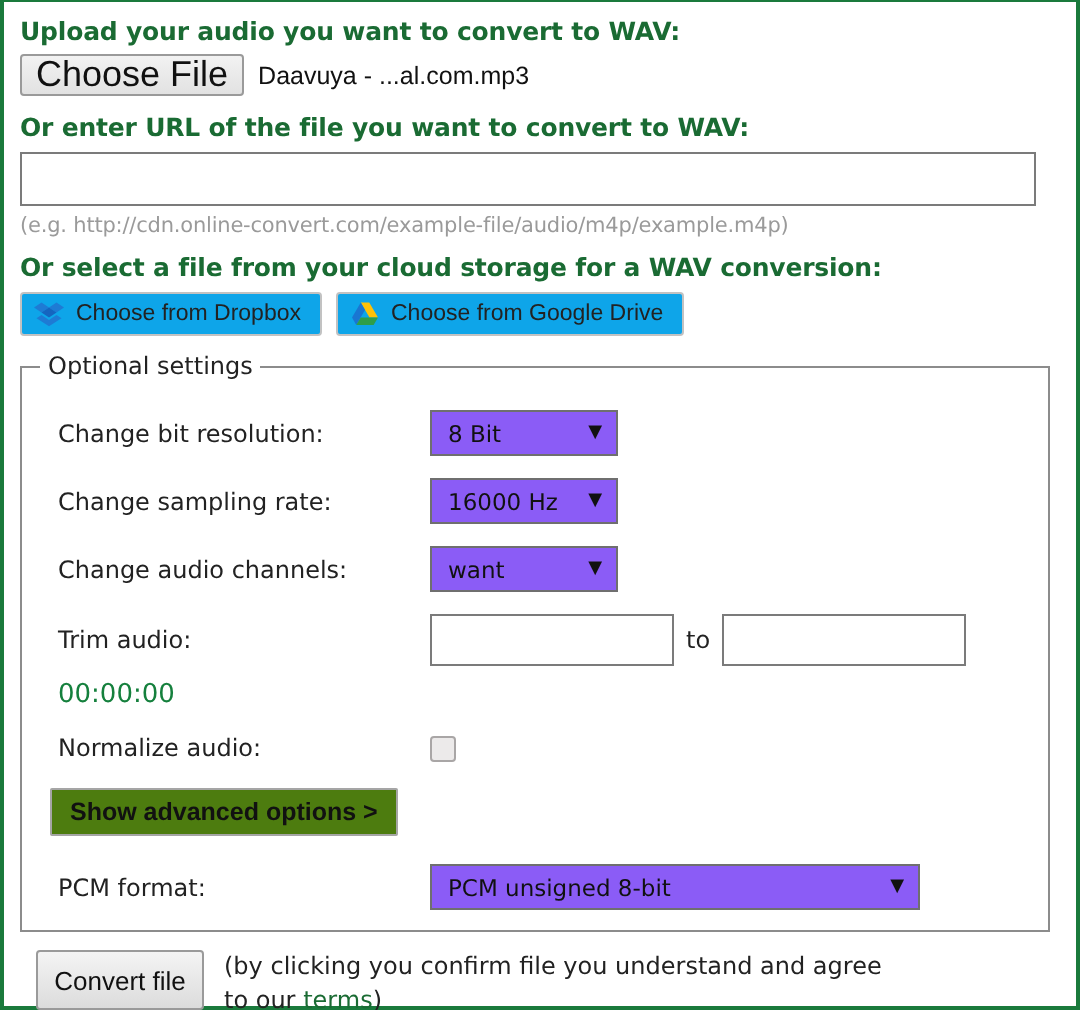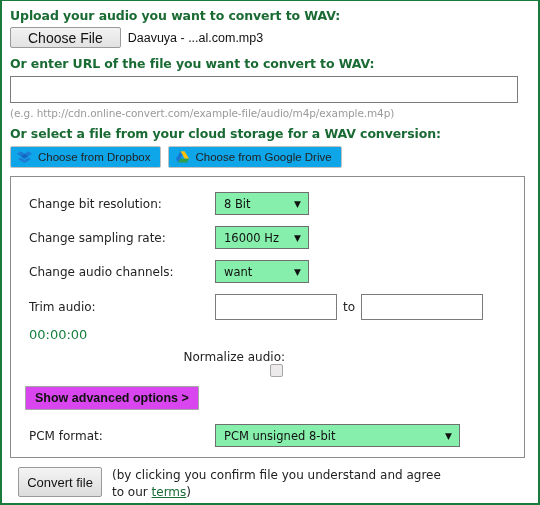--- a/index.html
+++ b/index.html
@@ -49,26 +49,26 @@
     display: flex;
     align-items: center;
     margin-top: 4px;
     height: 21px;
   }
   .choose-file-btn {
     display: inline-flex;
     align-items: center;
     justify-content: center;
     height: 21px;
-    padding: 0 17px;
+    padding: 0 7px;
     background: linear-gradient(to bottom, #f2f2f2 0%, #e2e2e2 100%);
     border: 1px solid #9a9a9a;
     border-radius: 2px;
     font-family: "Liberation Sans", sans-serif;
-    font-size: 14px;
+    font-size: 18px;
     color: #111;
     cursor: default;
   }
   .file-name {
     margin-left: 7px;
     font-family: "Liberation Sans", sans-serif;
     font-size: 12.5px;
     color: #111;
     white-space: nowrap;
   }
@@ -151,21 +151,21 @@
     color: #222;
     white-space: nowrap;
   }
 
   
   .sel {
     position: relative;
     display: inline-flex;
     align-items: center;
     height: 23px;
-    background: #86efac;
+    background: #8b5cf6;
     border: 1px solid #6f6f6f;
     font-size: 11.5px;
     color: #111;
     padding: 0 22px 0 8px;
     cursor: pointer;
     white-space: nowrap;
   }
   .sel.small { width: 94px; }
   .sel.wide  { width: 245px; }
   .sel .arrow {
@@ -211,21 +211,21 @@
     cursor: pointer;
   }
 
   .adv-btn {
     display: inline-flex;
     align-items: center;
     justify-content: center;
     margin: 9px 0 0 14px;
     height: 24px;
     padding: 0 9px;
-    background: #d946ef;
+    background: #4d7c0f;
     border: 1px solid #a5a5a5;
     border-radius: 1px;
     font-weight: bold;
     font-size: 12.5px;
     color: #111;
     cursor: pointer;
     white-space: nowrap;
   }
 
   
@@ -301,20 +301,21 @@
             <polygon points="8.6,2 15.4,2 22.4,14 15.6,14" fill="#FFC107"></polygon>
             <polygon points="8.6,2 1.6,14 5.0,20 12.0,8" fill="#1976D2"></polygon>
             <polygon points="5.0,20 18.9,20 22.4,14 8.6,14" fill="#2E9E4A"></polygon>
           </svg>
         </span>
         <span>Choose from Google Drive</span>
       </button>
     </div>
 
     <fieldset class="optional">
+      <legend>Optional settings</legend>
 
       <div class="setting-row">
         <span class="setting-label">Change bit resolution:</span>
         <div class="sel small">
           <span>8 Bit</span>
           <span class="arrow">▼</span>
         </div>
       </div>
 
       <div class="setting-row">
@@ -335,21 +336,21 @@
 
       <div class="setting-row">
         <span class="setting-label">Trim audio:</span>
         <input class="trim-input" type="text" style="">
         <span class="trim-to">to</span>
         <input class="trim-input" type="text" style="">
       </div>
 
       <div class="trim-time">00:00:00</div>
 
-      <div class="setting-row" style="margin-top:8px;flex-direction:column;">
+      <div class="setting-row" style="margin-top:8px;">
         <span class="setting-label">Normalize audio:</span>
         <span class="checkbox"></span>
       </div>
 
       <button class="adv-btn">Show advanced options &gt;</button>
 
       <div class="setting-row" style="margin-top:14px;">
         <span class="setting-label">PCM format:</span>
         <div class="sel wide">
           <span>PCM unsigned 8-bit</span>

